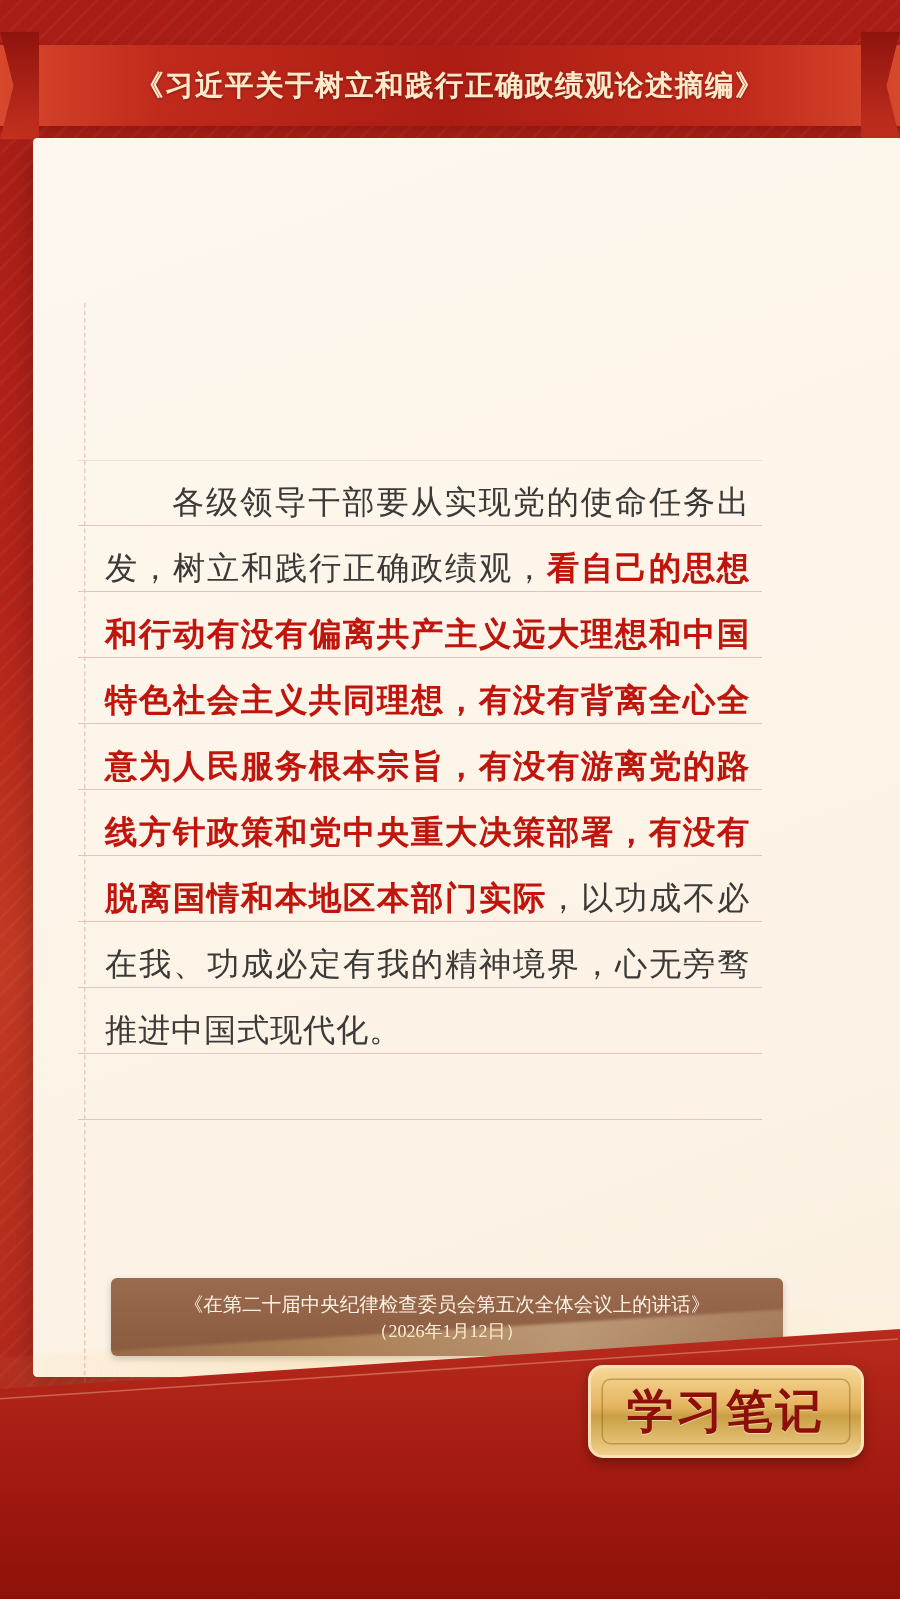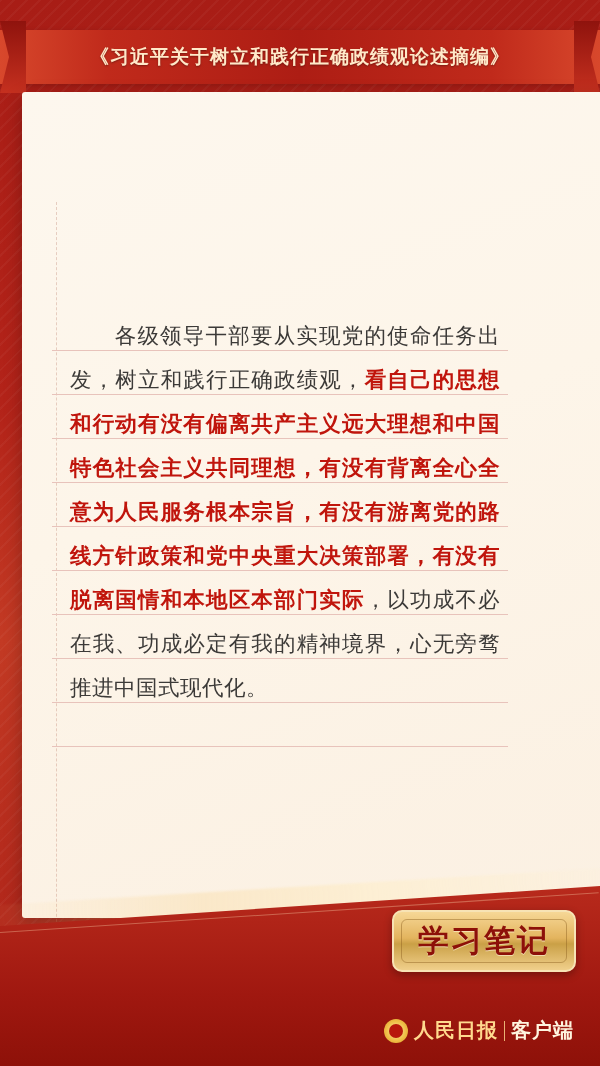--- a/index.html
+++ b/index.html
@@ -283,29 +283,27 @@
   <div class="sheet sheet-back2"></div>
   <div class="sheet sheet-back1"></div>
   <div class="sheet sheet-main">
     <div class="binding"></div>
     <div class="ruled"></div>
 
     <div class="quote">
       <span class="indent"></span><span>各级领导干部要从实现党的使命任务出发，树立和践行正确政绩观，</span><span class="em">看自己的思想和行动有没有偏离共产主义远大理想和中国特色社会主义共同理想，有没有背离全心全意为人民服务根本宗旨，有没有游离党的路线方针政策和党中央重大决策部署，有没有脱离国情和本地区本部门实际</span><span>，以功成不必在我、功成必定有我的精神境界，心无旁骛推进中国式现代化。</span>
     </div>
 
+    <div class="source">
+      <div class="line1">《在第二十届中央纪律检查委员会第五次全体会议上的讲话》</div>
+      <div class="line2">（2026年1月12日）</div>
+    </div>
   </div>
 
   <div class="gold-swoosh"></div>
   <div class="bottom-sweep"></div>
 
   <div class="badge">
     <div class="badge-inner">学习笔记</div>
   </div>
 
-  <div class="logo-row">
-    <div class="logo-mark"></div>
-    <div class="logo-text">人民日报</div>
-    <div class="logo-sep"></div>
-    <div class="logo-sub">客户端</div>
-  </div>
 
 </div>
 
 </body></html>

